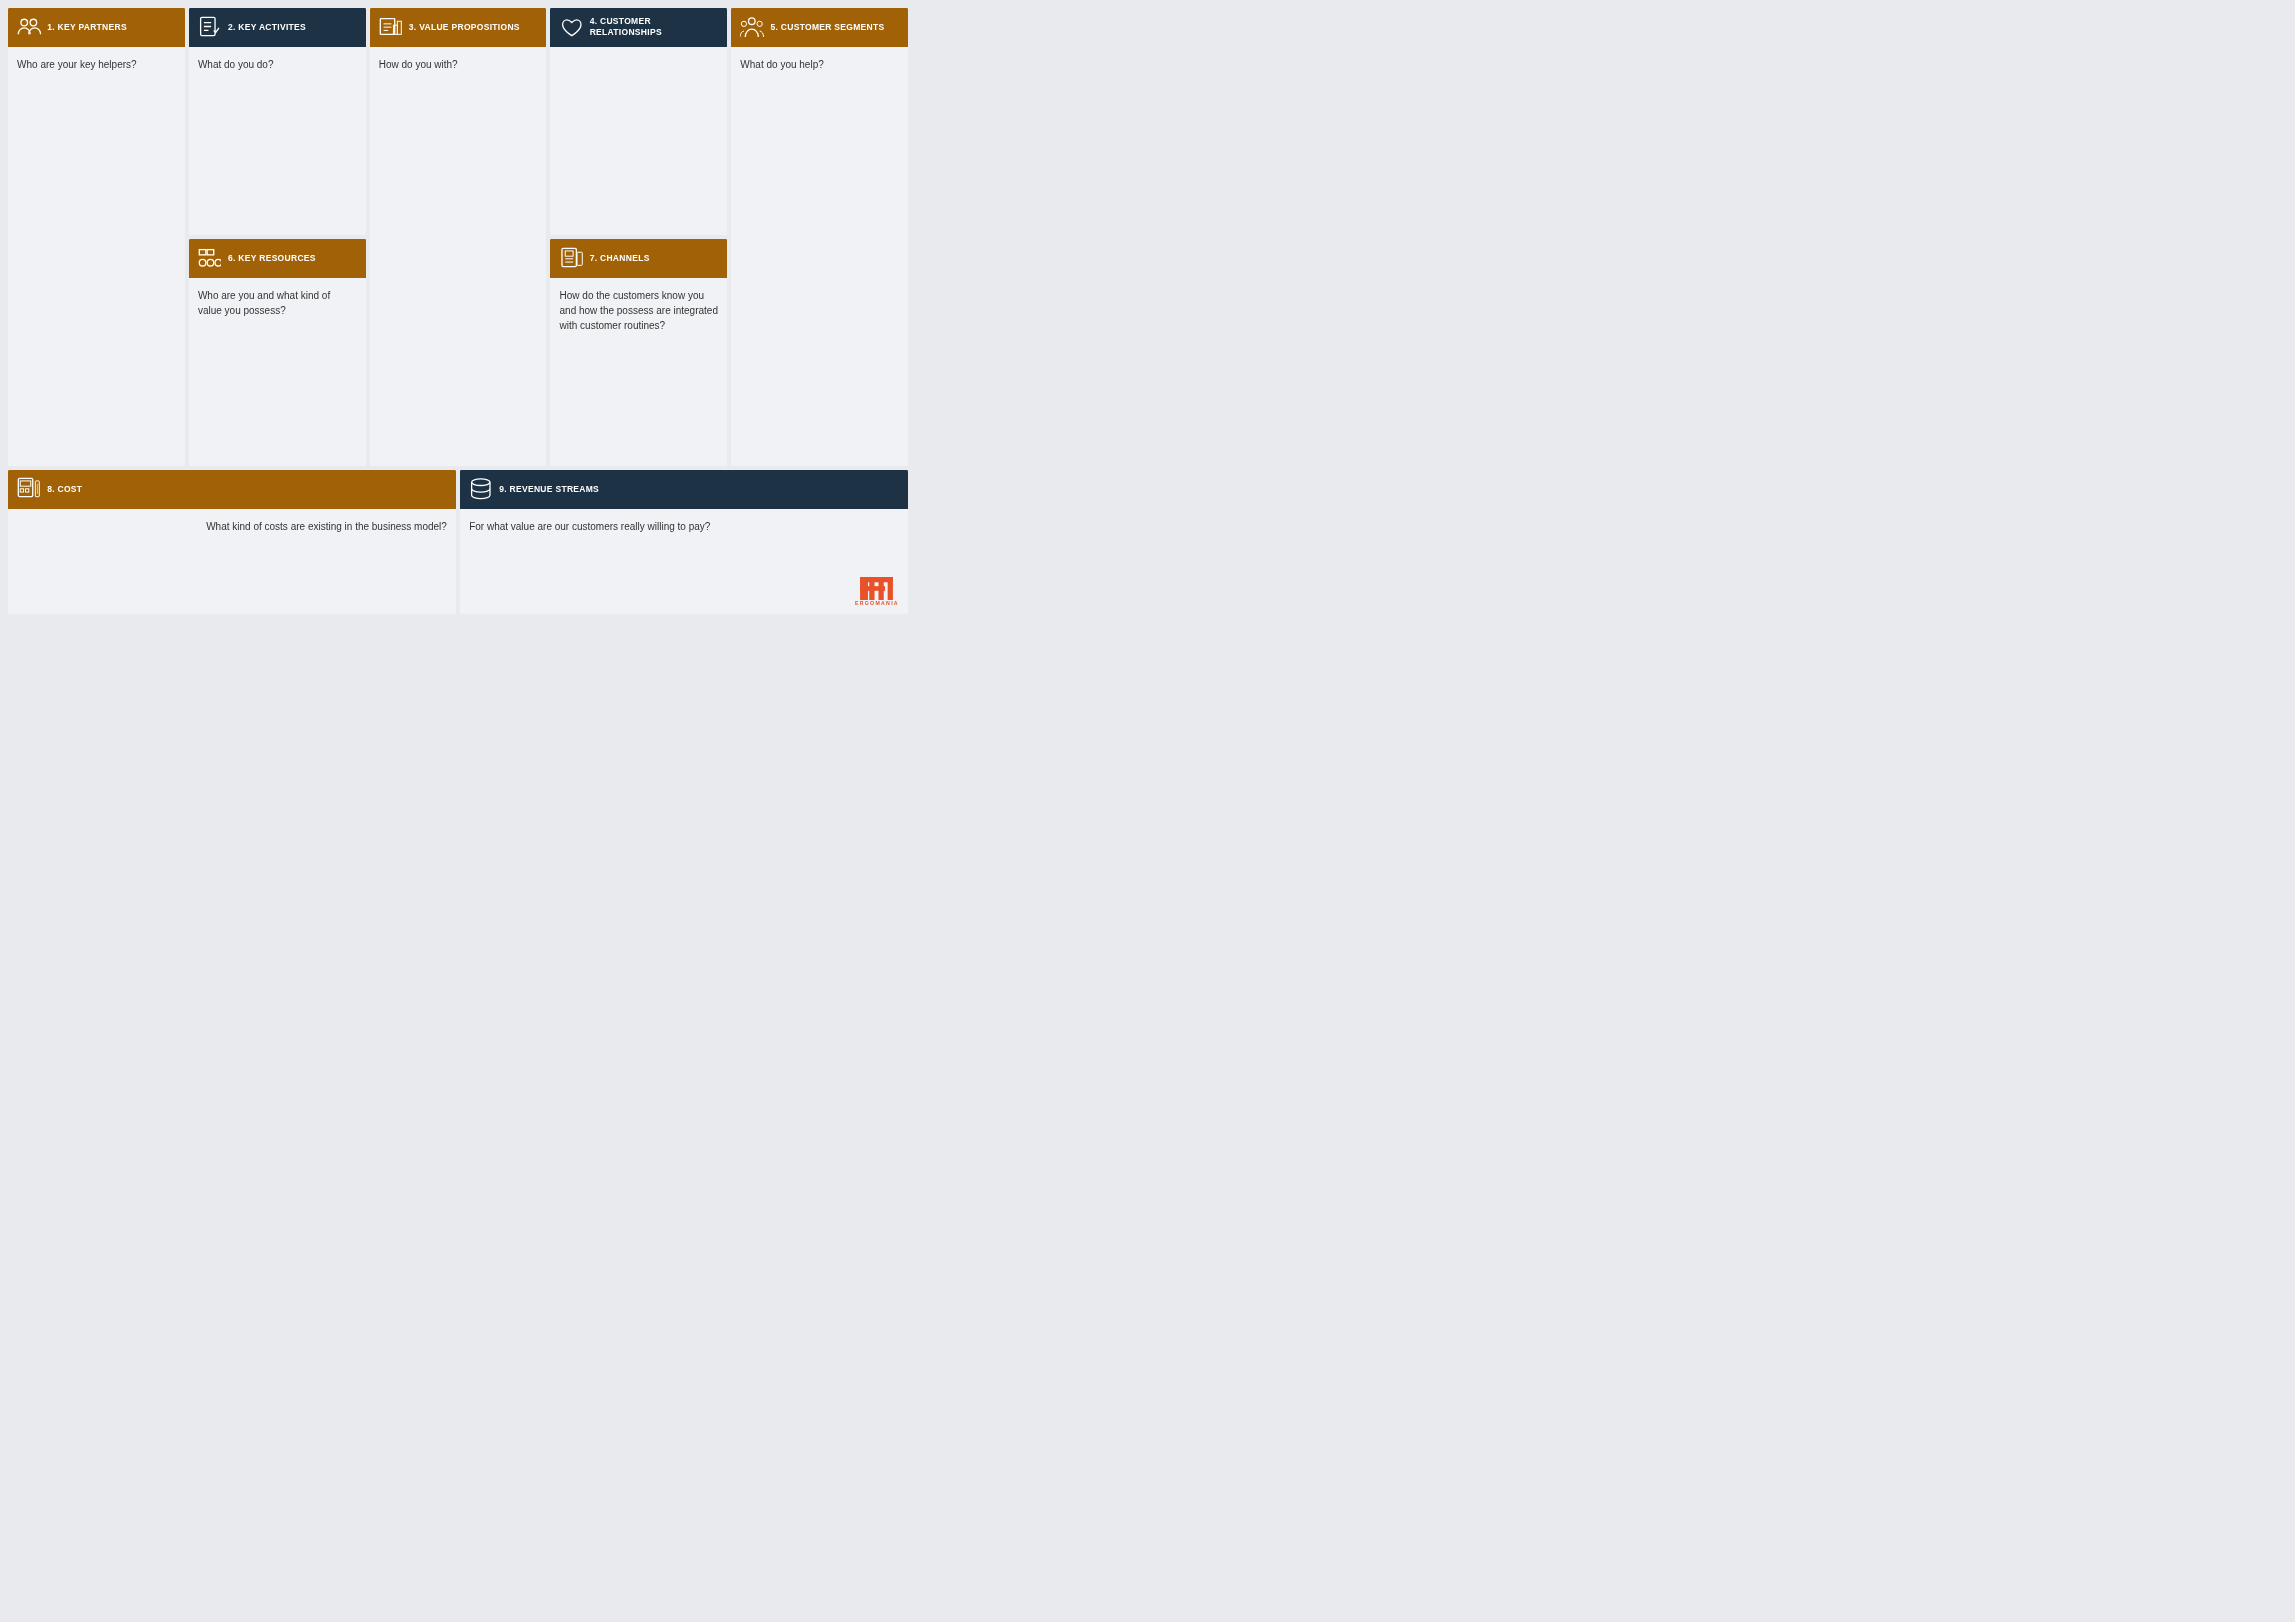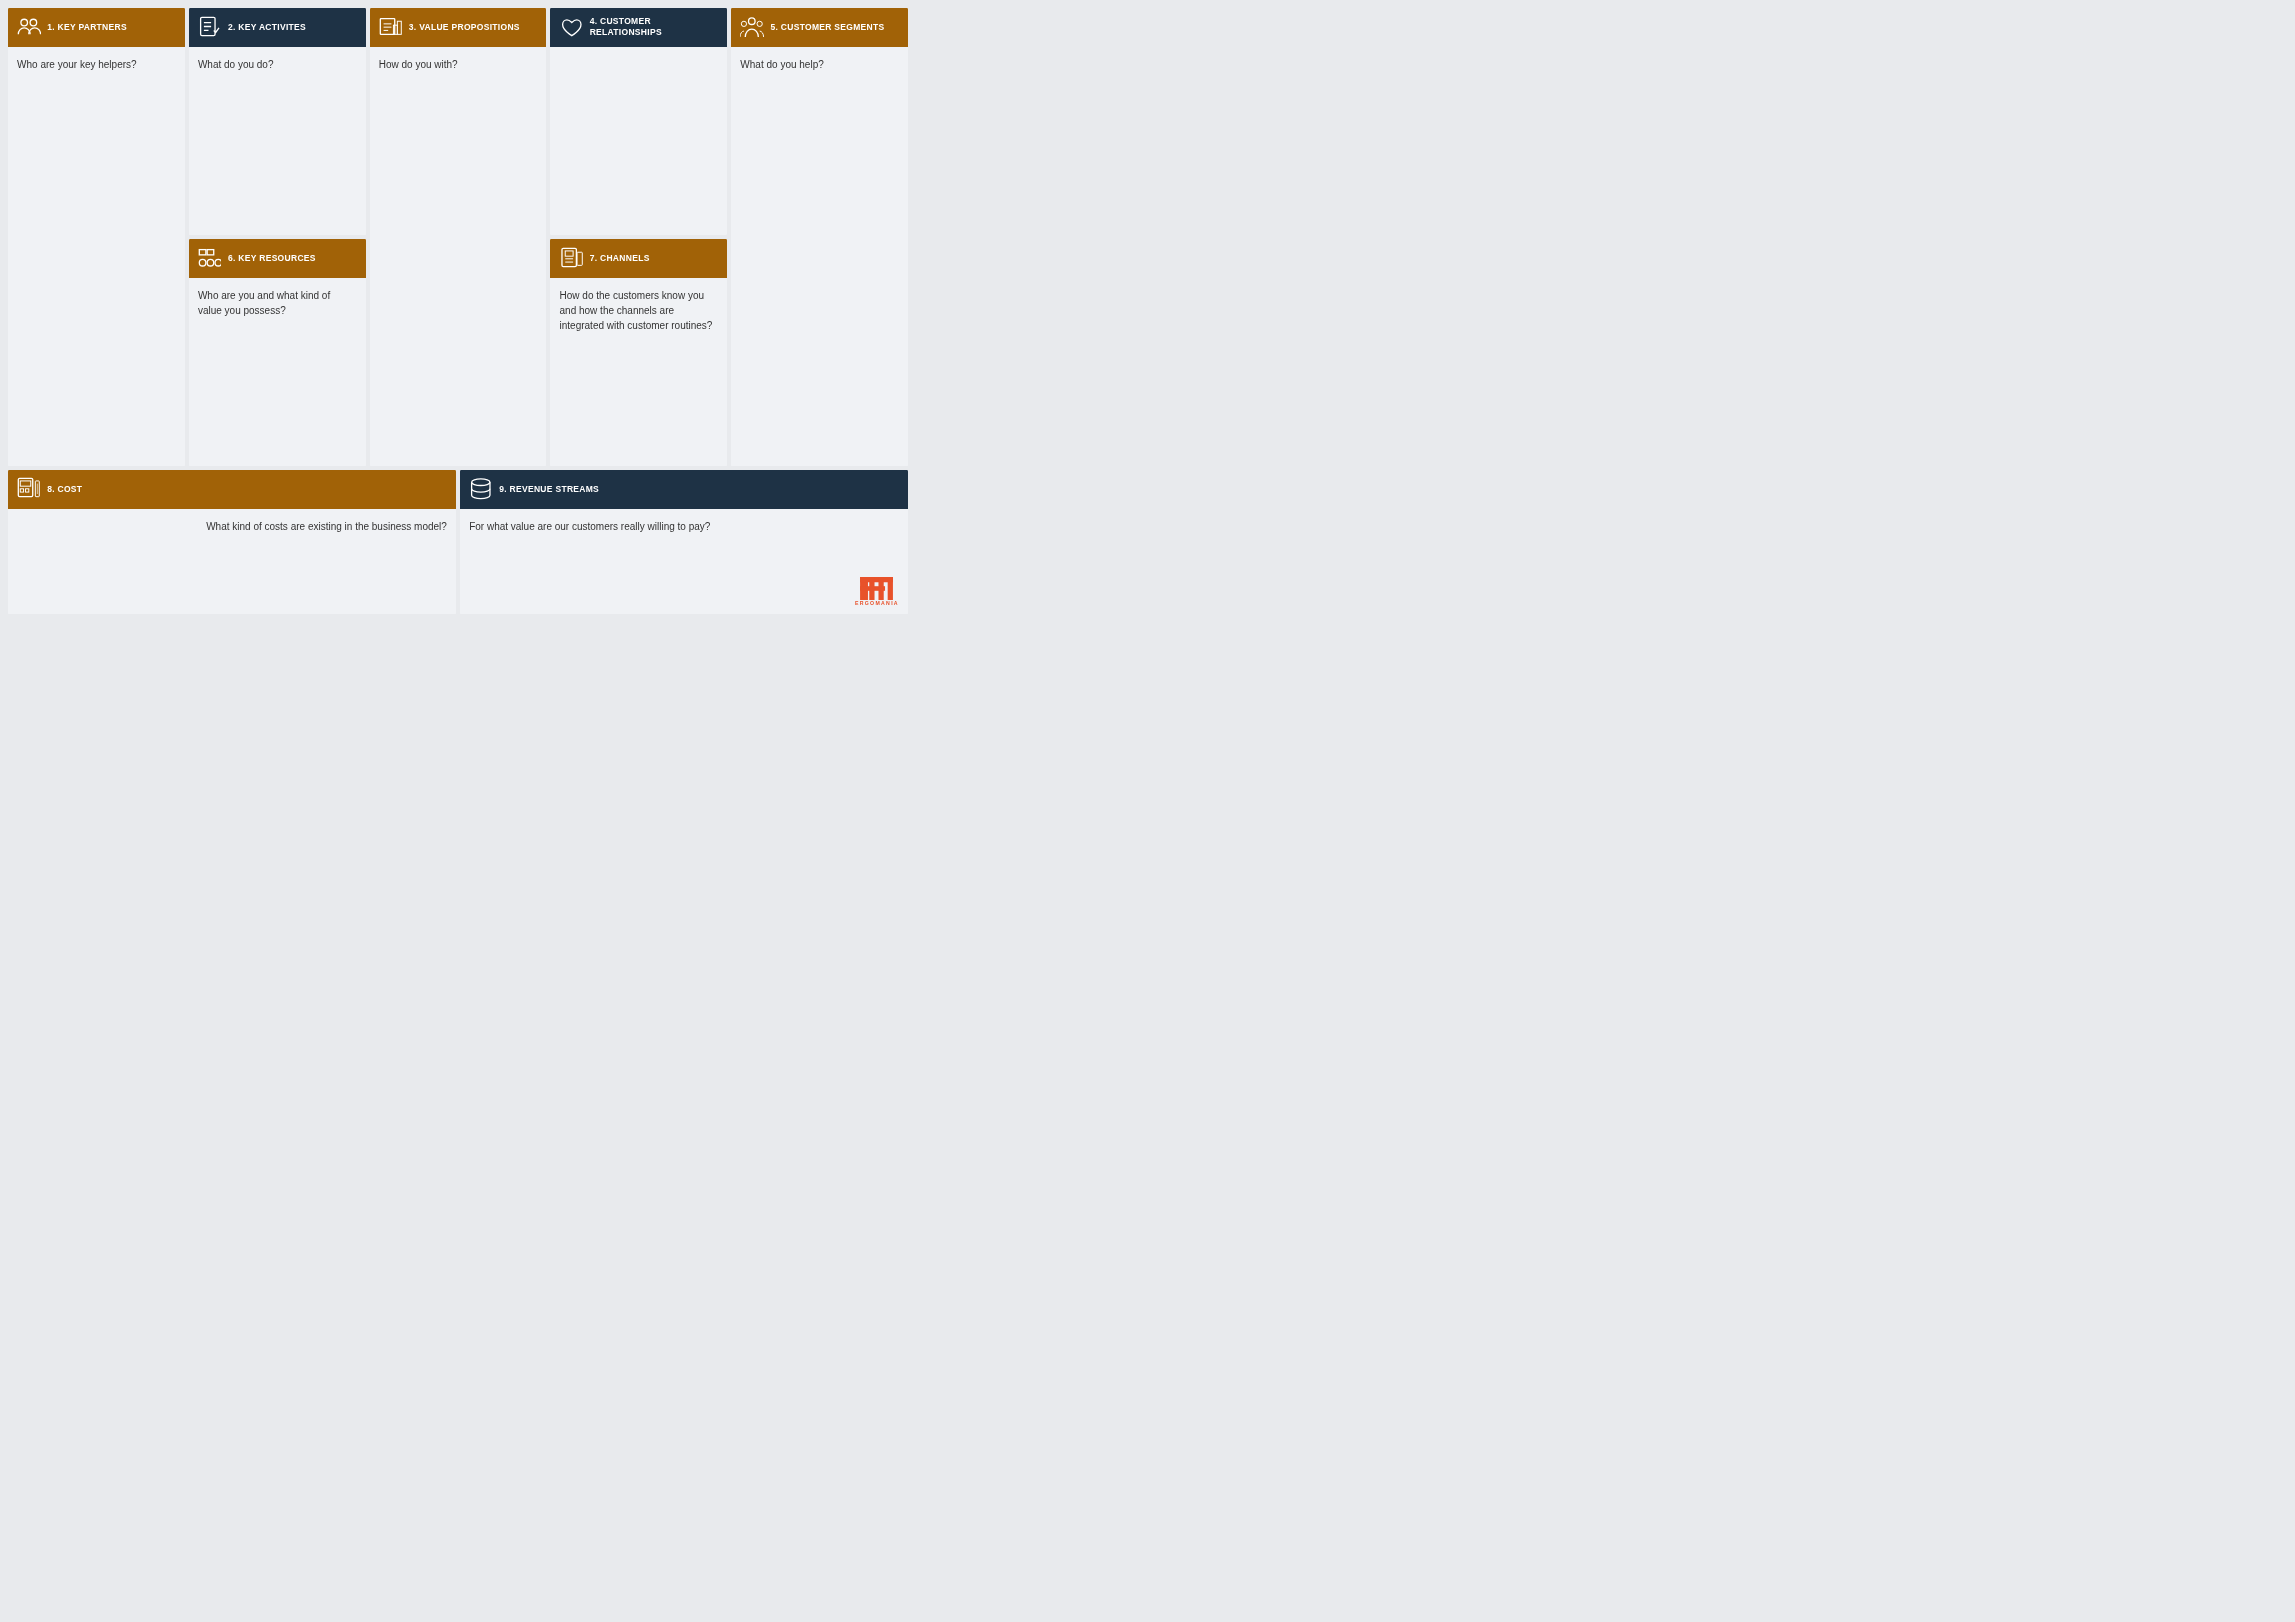--- a/index.html
+++ b/index.html
@@ -251,21 +251,21 @@
                 <rect x="3" y="2" width="22" height="28" rx="2" stroke="white" stroke-width="2" fill="none"></rect>
                 <rect x="8" y="6" width="12" height="8" stroke="white" stroke-width="1.5" fill="none"></rect>
                 <line x1="8" y1="18" x2="20" y2="18" stroke="white" stroke-width="1.5"></line>
                 <line x1="8" y1="23" x2="20" y2="23" stroke="white" stroke-width="1.5"></line>
                 <rect x="26" y="8" width="8" height="20" rx="1" stroke="white" stroke-width="1.5" fill="none"></rect>
               </svg>
             </div>
             <div class="card-title">7. CHANNELS</div>
           </div>
           <div class="card-body">
-            <p>How do the customers know you and how the channels are integrated with customer routines?</p>
+            <p>How do the customers know you and how the possess are integrated with customer routines?</p>
           </div>
         </div>
       </div>
     </div>
 
     <div class="col5 full-height">
       <div class="card full-height">
         <div class="card-header orange">
           <div class="card-icon">
             <svg viewBox="0 0 36 36" fill="none" xmlns="http://www.w3.org/2000/svg">

